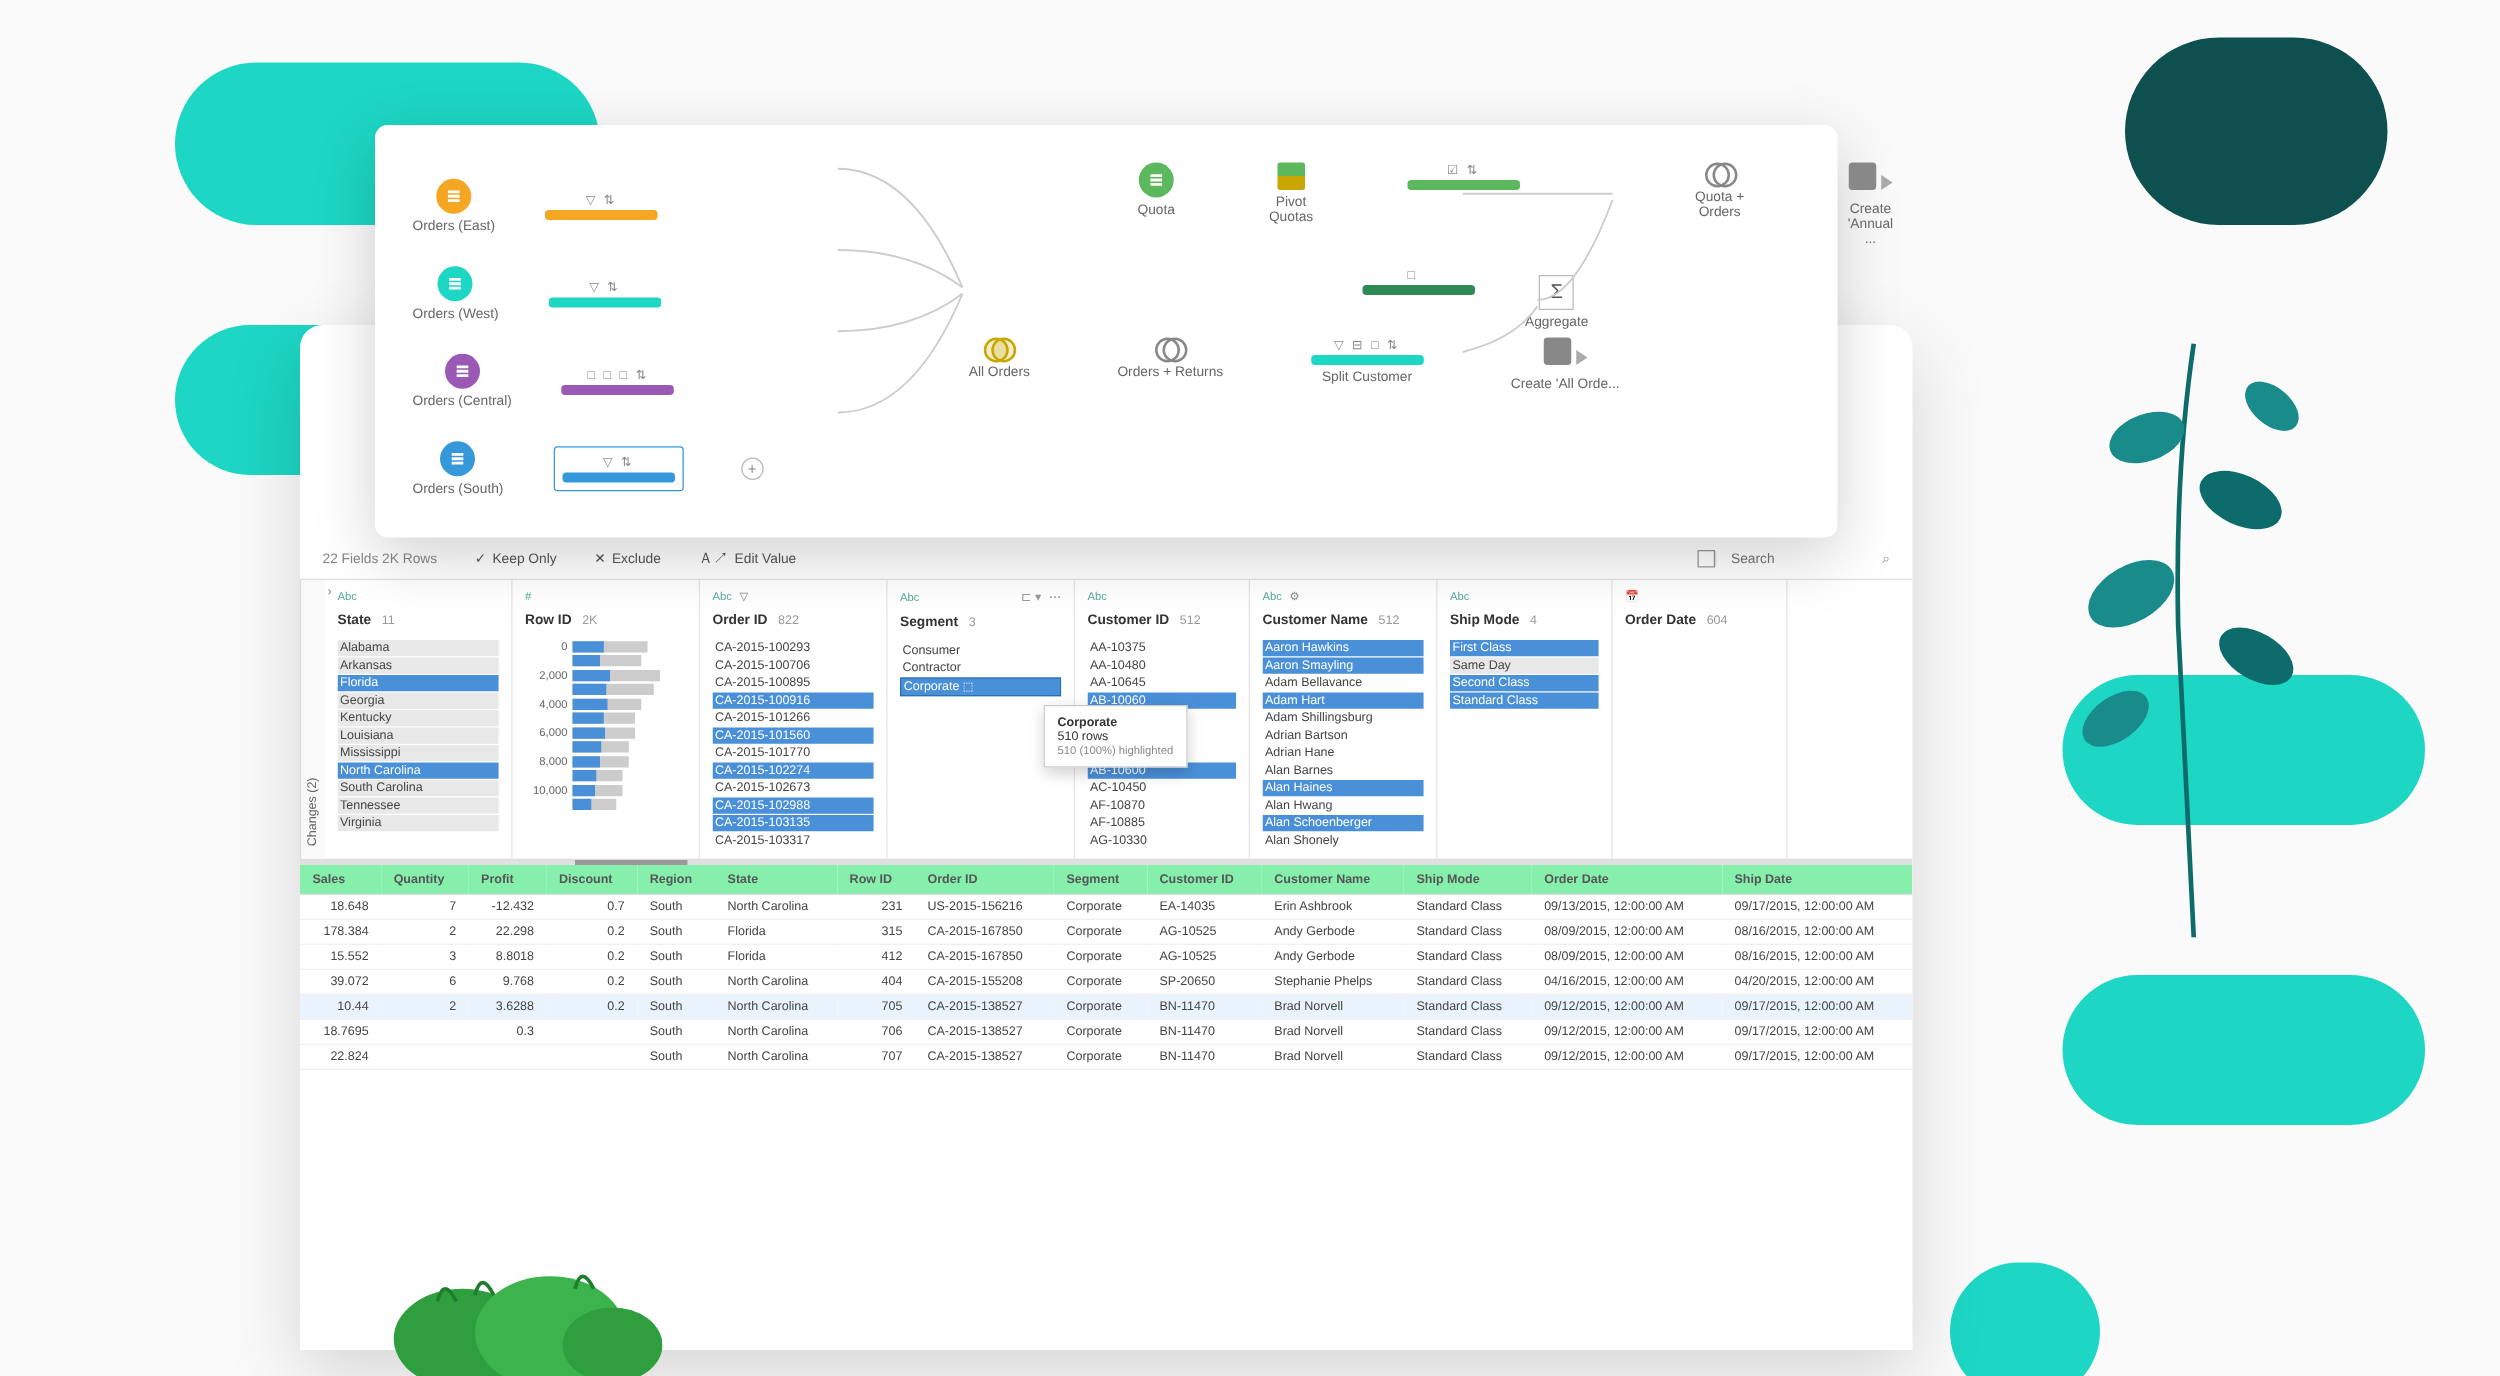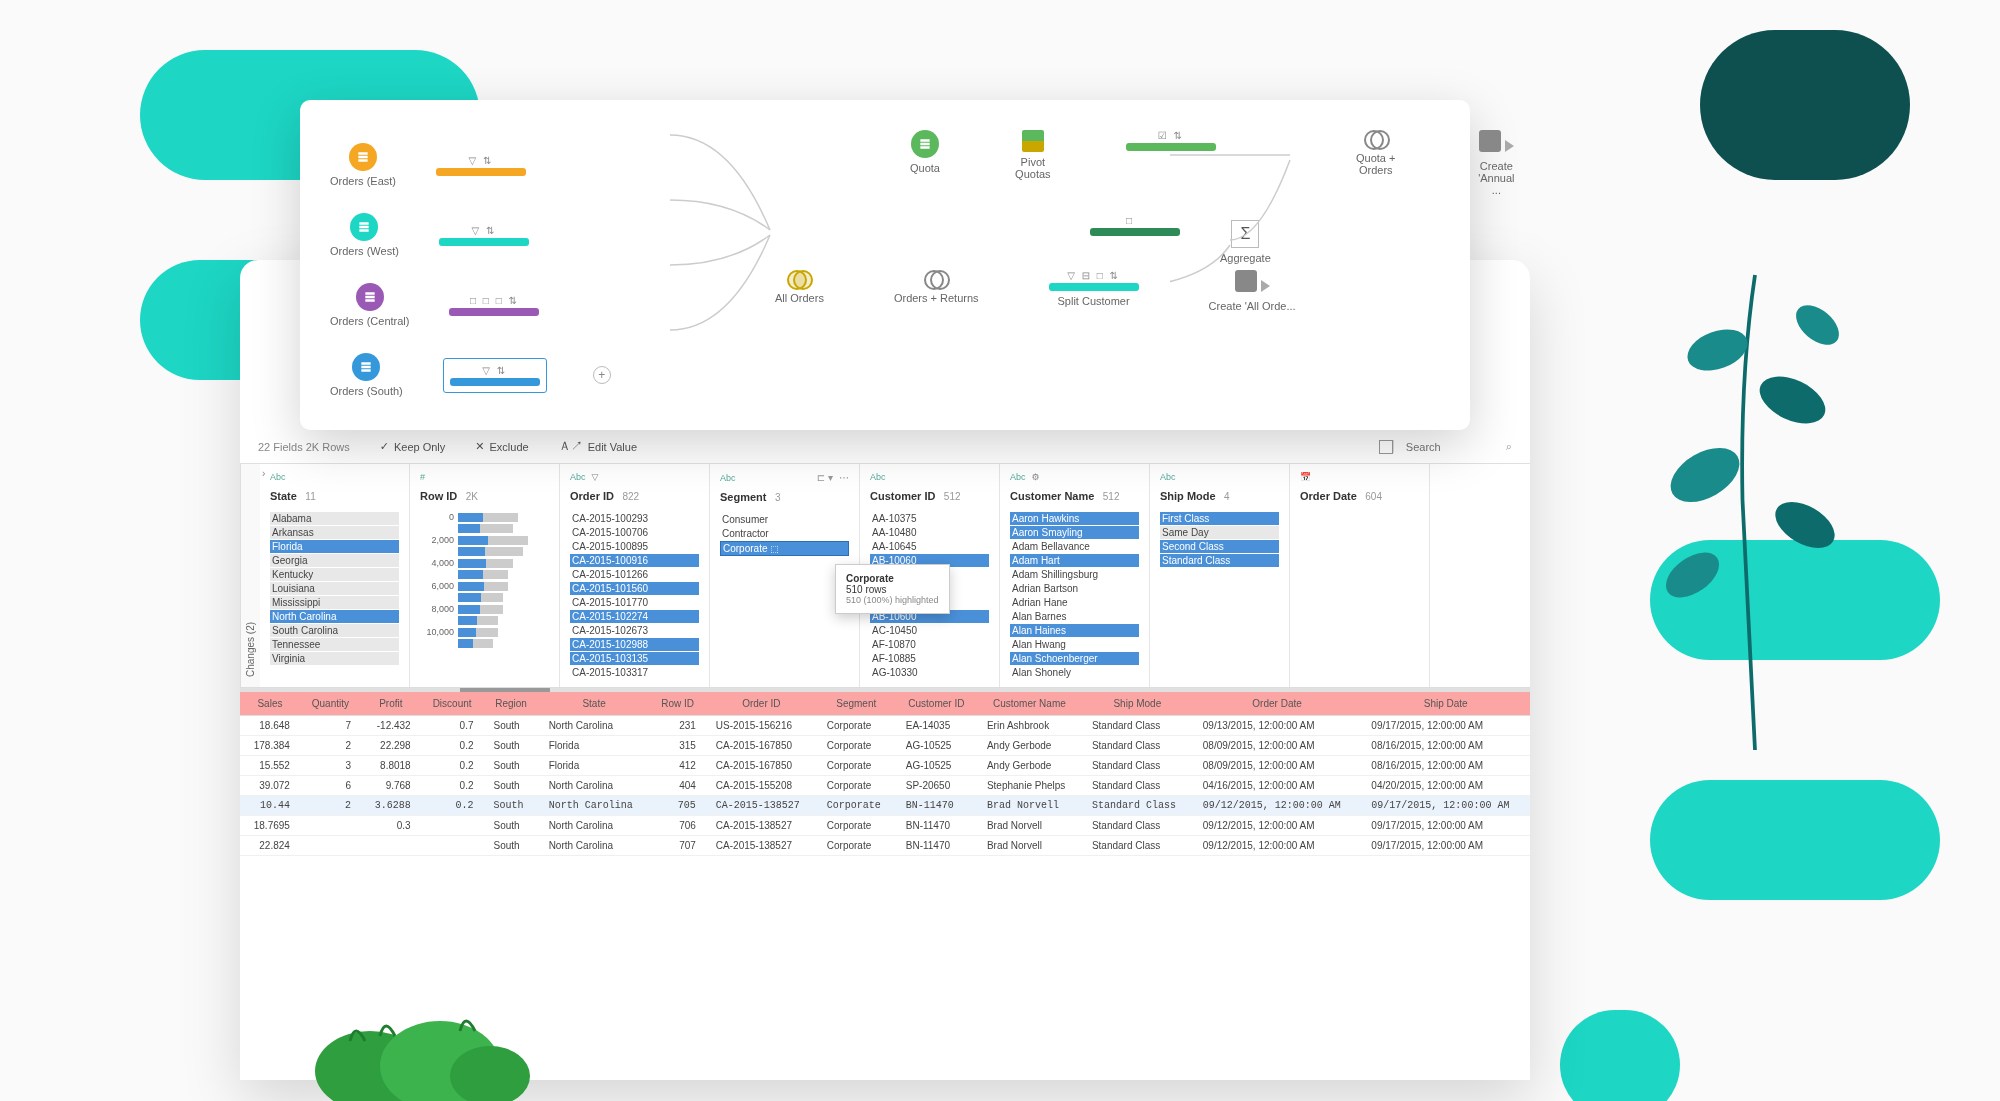--- a/index.html
+++ b/index.html
@@ -51,21 +51,21 @@
 .output-box { width: 22px; height: 22px; background: #888; border-radius: 3px; display: inline-block; }
 .play-tri { width: 0; height: 0; border-top: 6px solid transparent; border-bottom: 6px solid transparent; border-left: 9px solid #aaa; display: inline-block; margin-left: 4px; }
 .pivot-icon { width: 22px; height: 22px; background: linear-gradient(#5cb85c 50%, #c9a600 50%); border-radius: 2px; }
 
 
 .content { position: absolute; top: 170px; left: 0; right: 0; bottom: 0; display: flex; flex-direction: column; }
 .toolbar { display: flex; align-items: center; padding: 8px 18px; border-bottom: 1px solid #e0e0e0; font-size: 11px; color: #555; }
 .toolbar .info { margin-right: 30px; color: #888; }
 .toolbar .action { margin-right: 30px; display: flex; align-items: center; gap: 5px; cursor: pointer; }
 .toolbar .spacer { flex: 1; }
-.toolbar .search-box { display: flex; align-items: center; gap: 0; border-left: 1px solid #ddd; padding-left: 12px; }
+.toolbar .search-box { display: flex; align-items: center; gap: 21px; border-left: 1px solid #ddd; padding-left: 12px; }
 .toolbar input { border: none; outline: none; font-size: 11px; width: 100px; }
 .grid-icon { width: 14px; height: 14px; border: 1px solid #999; }
 
 .profile-pane { display: flex; border-bottom: 1px solid #ddd; position: relative; }
 .changes-tab { writing-mode: vertical-rl; transform: rotate(180deg); font-size: 10px; color: #666; padding: 10px 4px; border-right: 1px solid #ddd; background: #f9f9f9; display: flex; align-items: center; }
 .expand-chevron { position: absolute; top: 4px; left: 22px; font-size: 10px; color: #888; cursor: pointer; }
 
 .field-col { border-right: 1px solid #e5e5e5; padding: 8px 10px; min-width: 0; display: flex; flex-direction: column; }
 .field-header { display: flex; align-items: center; gap: 6px; font-size: 10px; color: #888; margin-bottom: 4px; }
 .field-type { color: #5a9; font-size: 9px; }
@@ -84,24 +84,24 @@
 .histo-label { font-size: 9px; color: #666; width: 34px; text-align: right; }
 .histo-bar { height: 9px; background: #ccc; }
 .histo-bar.blue { background: #4a90d9; }
 
 .tooltip { position: absolute; top: 100px; left: 595px; background: #fff; border: 1px solid #ccc; box-shadow: 0 4px 12px rgba(0,0,0,0.2); padding: 8px 10px; font-size: 10px; color: #333; z-index: 10; }
 .tooltip .tt-title { font-weight: 600; }
 .tooltip .tt-sub { color: #888; font-size: 9px; }
 
 .data-table { overflow: auto; }
 .data-table table { width: 100%; border-collapse: collapse; font-size: 10px; }
-.data-table th { text-align: center; padding: 6px 10px; color: #555; font-weight: 400; border-bottom: 1px solid #ddd; background: #fca5a5; }
+.data-table th { text-align: left; padding: 6px 10px; color: #555; font-weight: 700; border-bottom: 1px solid #ddd; background: #86efac; }
 .data-table td { padding: 4px 10px; color: #444; border-bottom: 1px solid #f0f0f0; white-space: nowrap; }
 .data-table td.num { text-align: right; }
-.row-hl td { background: #eaf3fb; font-family: Liberation Mono, monospace; }
+.row-hl td { background: #eaf3fb; }
 .scroll-indicator { height: 4px; background: #e0e0e0; position: relative; }
 .scroll-indicator::after { content: ''; position: absolute; left: 220px; width: 90px; height: 100%; background: #999; }
 
 
 .bush { position: absolute; bottom: 0; left: 310px; width: 220px; height: 130px; z-index: 20; }
 .plant { position: absolute; top: 250px; right: 120px; width: 250px; height: 500px; z-index: 6; }
 </style>
 </head>
 <body>
 

